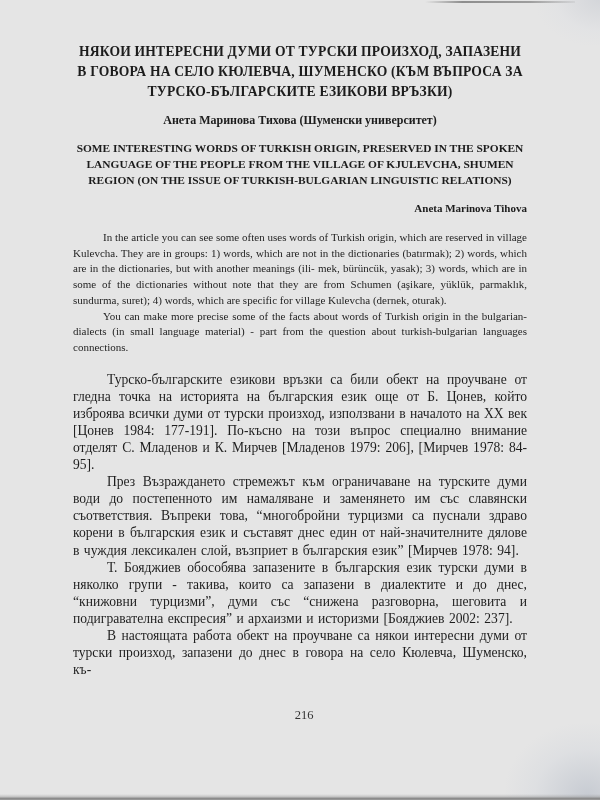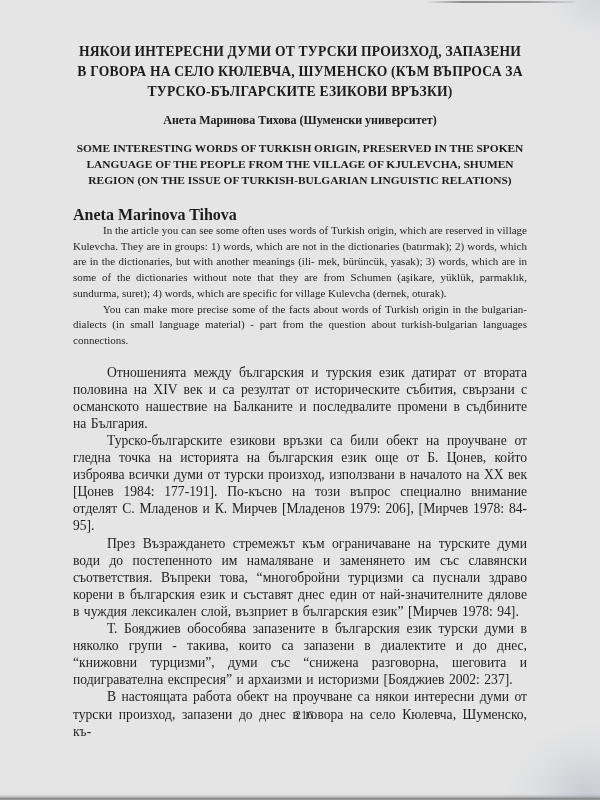--- a/index.html
+++ b/index.html
@@ -42,29 +42,29 @@
   }
   .title-en {
     margin: 11px 0 0 0;
     text-align: center;
     font-weight: bold;
     font-size: 11.4px;
     line-height: 16px;
     color: #1c1c1c;
   }
   .author-en {
-    margin: 19px 0 0 0;
-    text-align: left;
+    margin: 12px 0 0 0;
+    text-align: right;
     font-weight: bold;
-    font-size: 16px;
+    font-size: 11px;
     line-height: 16px;
     color: #1c1c1c;
   }
   .abstract {
-    margin-top: 0;
+    margin-top: 14px;
   }
   .abstract p {
     margin: 0;
     font-size: 11px;
     line-height: 15.7px;
     text-align: justify;
     text-indent: 30px;
     color: #242424;
   }
   .body-text {
@@ -136,21 +136,20 @@
     <div class="title-en">SOME INTERESTING WORDS OF TURKISH ORIGIN, PRESERVED IN THE SPOKEN LANGUAGE OF THE PEOPLE FROM THE VILLAGE OF KJULEVCHA, SHUMEN REGION (ON THE ISSUE OF TURKISH-BULGARIAN LINGUISTIC RELATIONS)</div>
 
     <div class="author-en">Aneta Marinova Tihova</div>
 
     <div class="abstract">
       <p>In the article you can see some often uses words of Turkish origin, which are reserved in village Kulevcha. They are in groups: 1) words, which are not in the dictionaries (batırmak); 2) words, which are in the dictionaries, but with another meanings (ili- mek, bürüncük, yasak); 3) words, which are in some of the dictionaries without note that they are from Schumen (aşikare, yüklük, parmaklık, sundurma, suret); 4) words, which are specific for village Kulevcha (dernek, oturak).</p>
       <p>You can make more precise some of the facts about words of Turkish origin in the bulgarian-dialects (in small language material) - part from the question about turkish-bulgarian languages connections.</p>
     </div>
 
     <div class="body-text">
-      <p>Отношенията между българския и турския език датират от втората половина на XIV век и са резултат от историческите събития, свързани с османското нашествие на Балканите и последвалите промени в съдбините на България.</p>
       <p>Турско-българските езикови връзки са били обект на проучване от гледна точка на историята на българския език още от Б. Цонев, който изброява всички думи от турски произход, използвани в началото на XX век [Цонев 1984: 177-191]. По-късно на този въпрос специално внимание отделят С. Младенов и К. Мирчев [Младенов 1979: 206], [Мирчев 1978: 84-95].</p>
       <p>През Възраждането стремежът към ограничаване на турските думи води до постепенното им намаляване и заменянето им със славянски съответствия. Въпреки това, “многобройни турцизми са пуснали здраво корени в българския език и съставят днес един от най-значителните дялове в чуждия лексикален слой, възприет в българския език” [Мирчев 1978: 94].</p>
       <p>Т. Бояджиев обособява запазените в българския език турски думи в няколко групи - такива, които са запазени в диалектите и до днес, “книжовни турцизми”, думи със “снижена разговорна, шеговита и подигравателна експресия” и архаизми и историзми [Бояджиев 2002: 237].</p>
       <p>В настоящата работа обект на проучване са някои интересни думи от турски произход, запазени до днес в говора на село Кюлевча, Шуменско, къ-</p>
     </div>
 
   </div>
 
   <div class="page-number">216</div>
 

